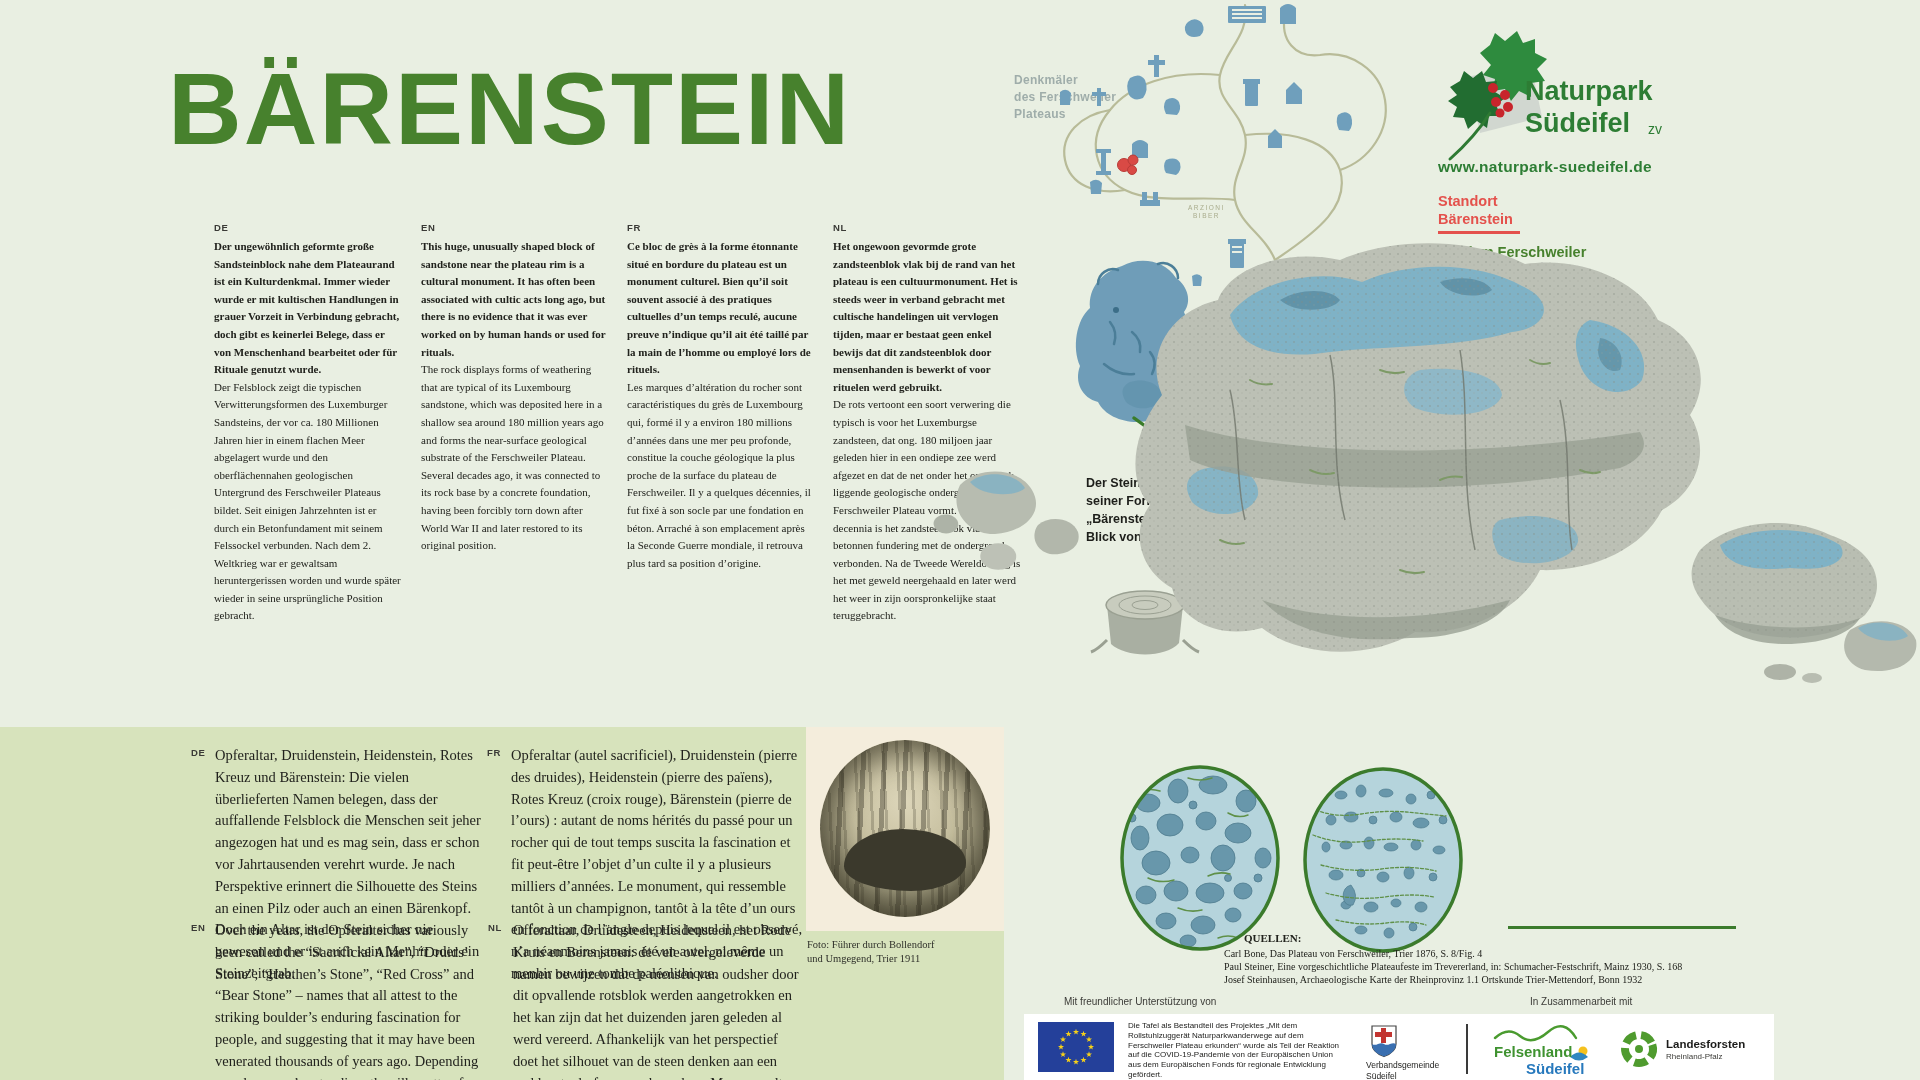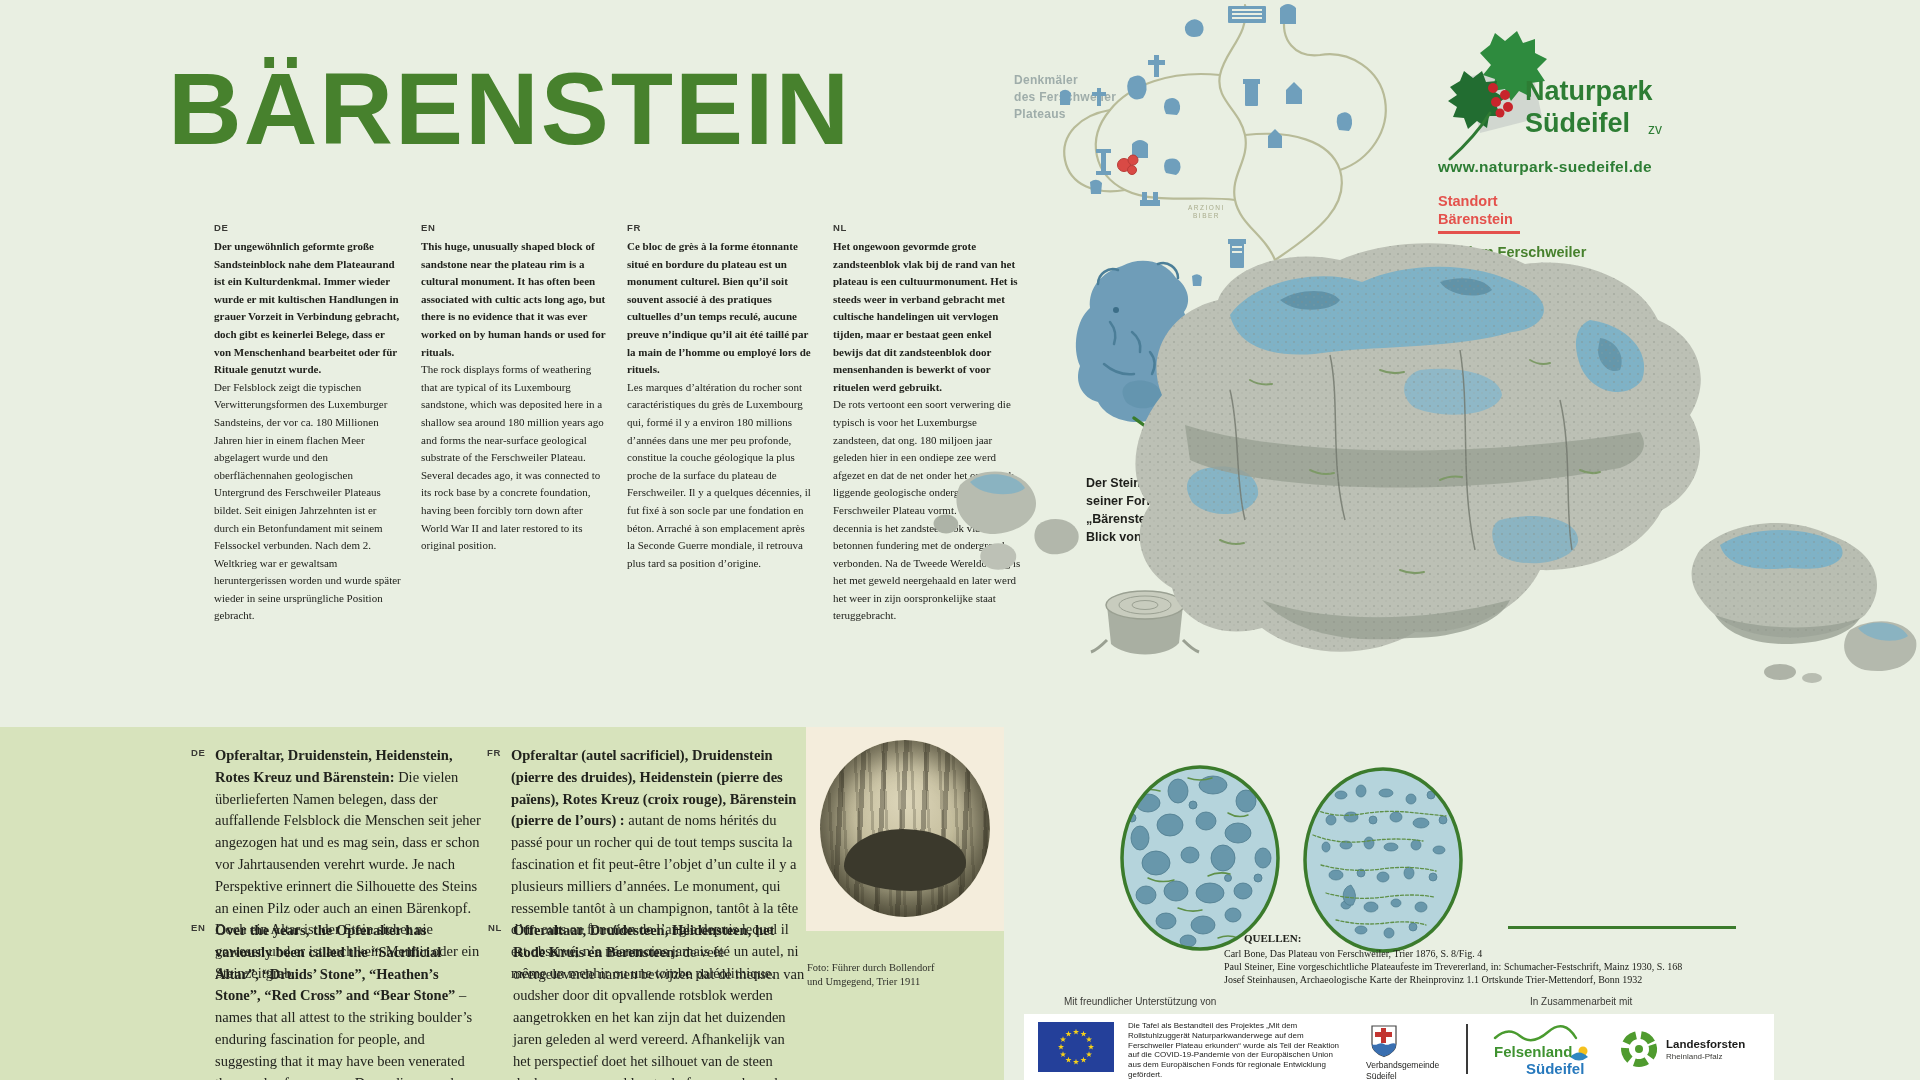--- a/index.html
+++ b/index.html
@@ -13,21 +13,21 @@
   .subtitle{left:172px;top:182px;font-size:40px;font-weight:bold;color:#47812d;}
   
   .lang{font-size:9.5px;font-weight:bold;letter-spacing:.6px;color:#3a3a36;}
   
   .icol{width:188px;font-size:11px;line-height:17.6px;color:#21221d;}
   .icol b{display:block;font-weight:bold;}
   
   .band{left:0;top:727px;width:1004px;height:353px;background:#d7e3bc;}
   
   .ncol{font-size:14.5px;line-height:21.8px;color:#21221d;}
-  .ncol b{font-weight:bold;margin-top:24px;}
+  .ncol b{font-weight:normal;margin-top:24px;}
   
   .brandname{font-size:27px;font-weight:bold;color:#2d7d34;line-height:1;}
   .brandzv{font-size:14px;color:#2d7d34;}
   .www{font-size:15.5px;font-weight:bold;color:#2d7d34;letter-spacing:.3px;}
   .standort{font-size:14.5px;font-weight:bold;color:#e4514c;line-height:1.25;}
   .redline{width:82px;height:3px;background:#e4514c;}
   .loc{font-size:14.5px;font-weight:bold;color:#47812d;line-height:1.25;}
   .maplabel{font-size:12px;font-weight:bold;color:#9fadaa;line-height:1.4;letter-spacing:.3px;}
   .stonecap{width:142px;font-size:12.5px;font-weight:bold;line-height:1.45;color:#1d1e1a;}
   .discover{width:245px;font-size:13.5px;font-weight:bold;line-height:1.5;color:#1d1e1a;}
@@ -35,21 +35,21 @@
   
   .photobox{left:806px;top:727px;width:198px;height:204px;background:#f4eddc;}
   .photocircle{left:820px;top:740px;width:170px;height:177px;border-radius:50%;overflow:hidden;
      background:
        repeating-linear-gradient(93deg, rgba(45,42,30,.38) 0 5px, rgba(0,0,0,0) 5px 21px),
        repeating-linear-gradient(87deg, rgba(60,56,40,.25) 0 3px, rgba(0,0,0,0) 3px 14px),
        radial-gradient(circle at 50% 35%, #ddd6ba 0%, #c6bf9f 38%, #8e8a6f 72%, #524f3c 100%);
      box-shadow:inset 0 0 26px 14px rgba(52,48,34,.6);}
   .photocircle::after{content:"";position:absolute;left:24px;bottom:26px;width:122px;height:62px;
      background:#3b392c;border-radius:48% 52% 45% 55%/60% 55% 45% 40%;}
-  .photocap{width:165px;font-size:10.5px;line-height:1.3;color:#2f302a;margin-top:23px;}
+  .photocap{width:165px;font-size:10.5px;line-height:1.3;color:#2f302a;}
   
   .srchead{font-size:11px;font-weight:bold;color:#21221d;}
   .srcitem{font-size:10px;line-height:13px;color:#21221d;}
   .footlabel{font-size:10px;color:#3c3c38;margin-left:40px;}
   
   .whitebar{left:1024px;top:1014px;width:750px;height:66px;background:#ffffff;}
   .eutext{width:215px;font-size:8px;line-height:9.8px;color:#1c1c1a;}
   .vgtext{width:95px;font-size:8.5px;line-height:1.25;color:#1c1c1a;}
   .divider{width:2px;height:50px;background:#3a3a3a;}
   .lftext1{font-size:11.5px;font-weight:bold;color:#1c1c1a;line-height:1;}

